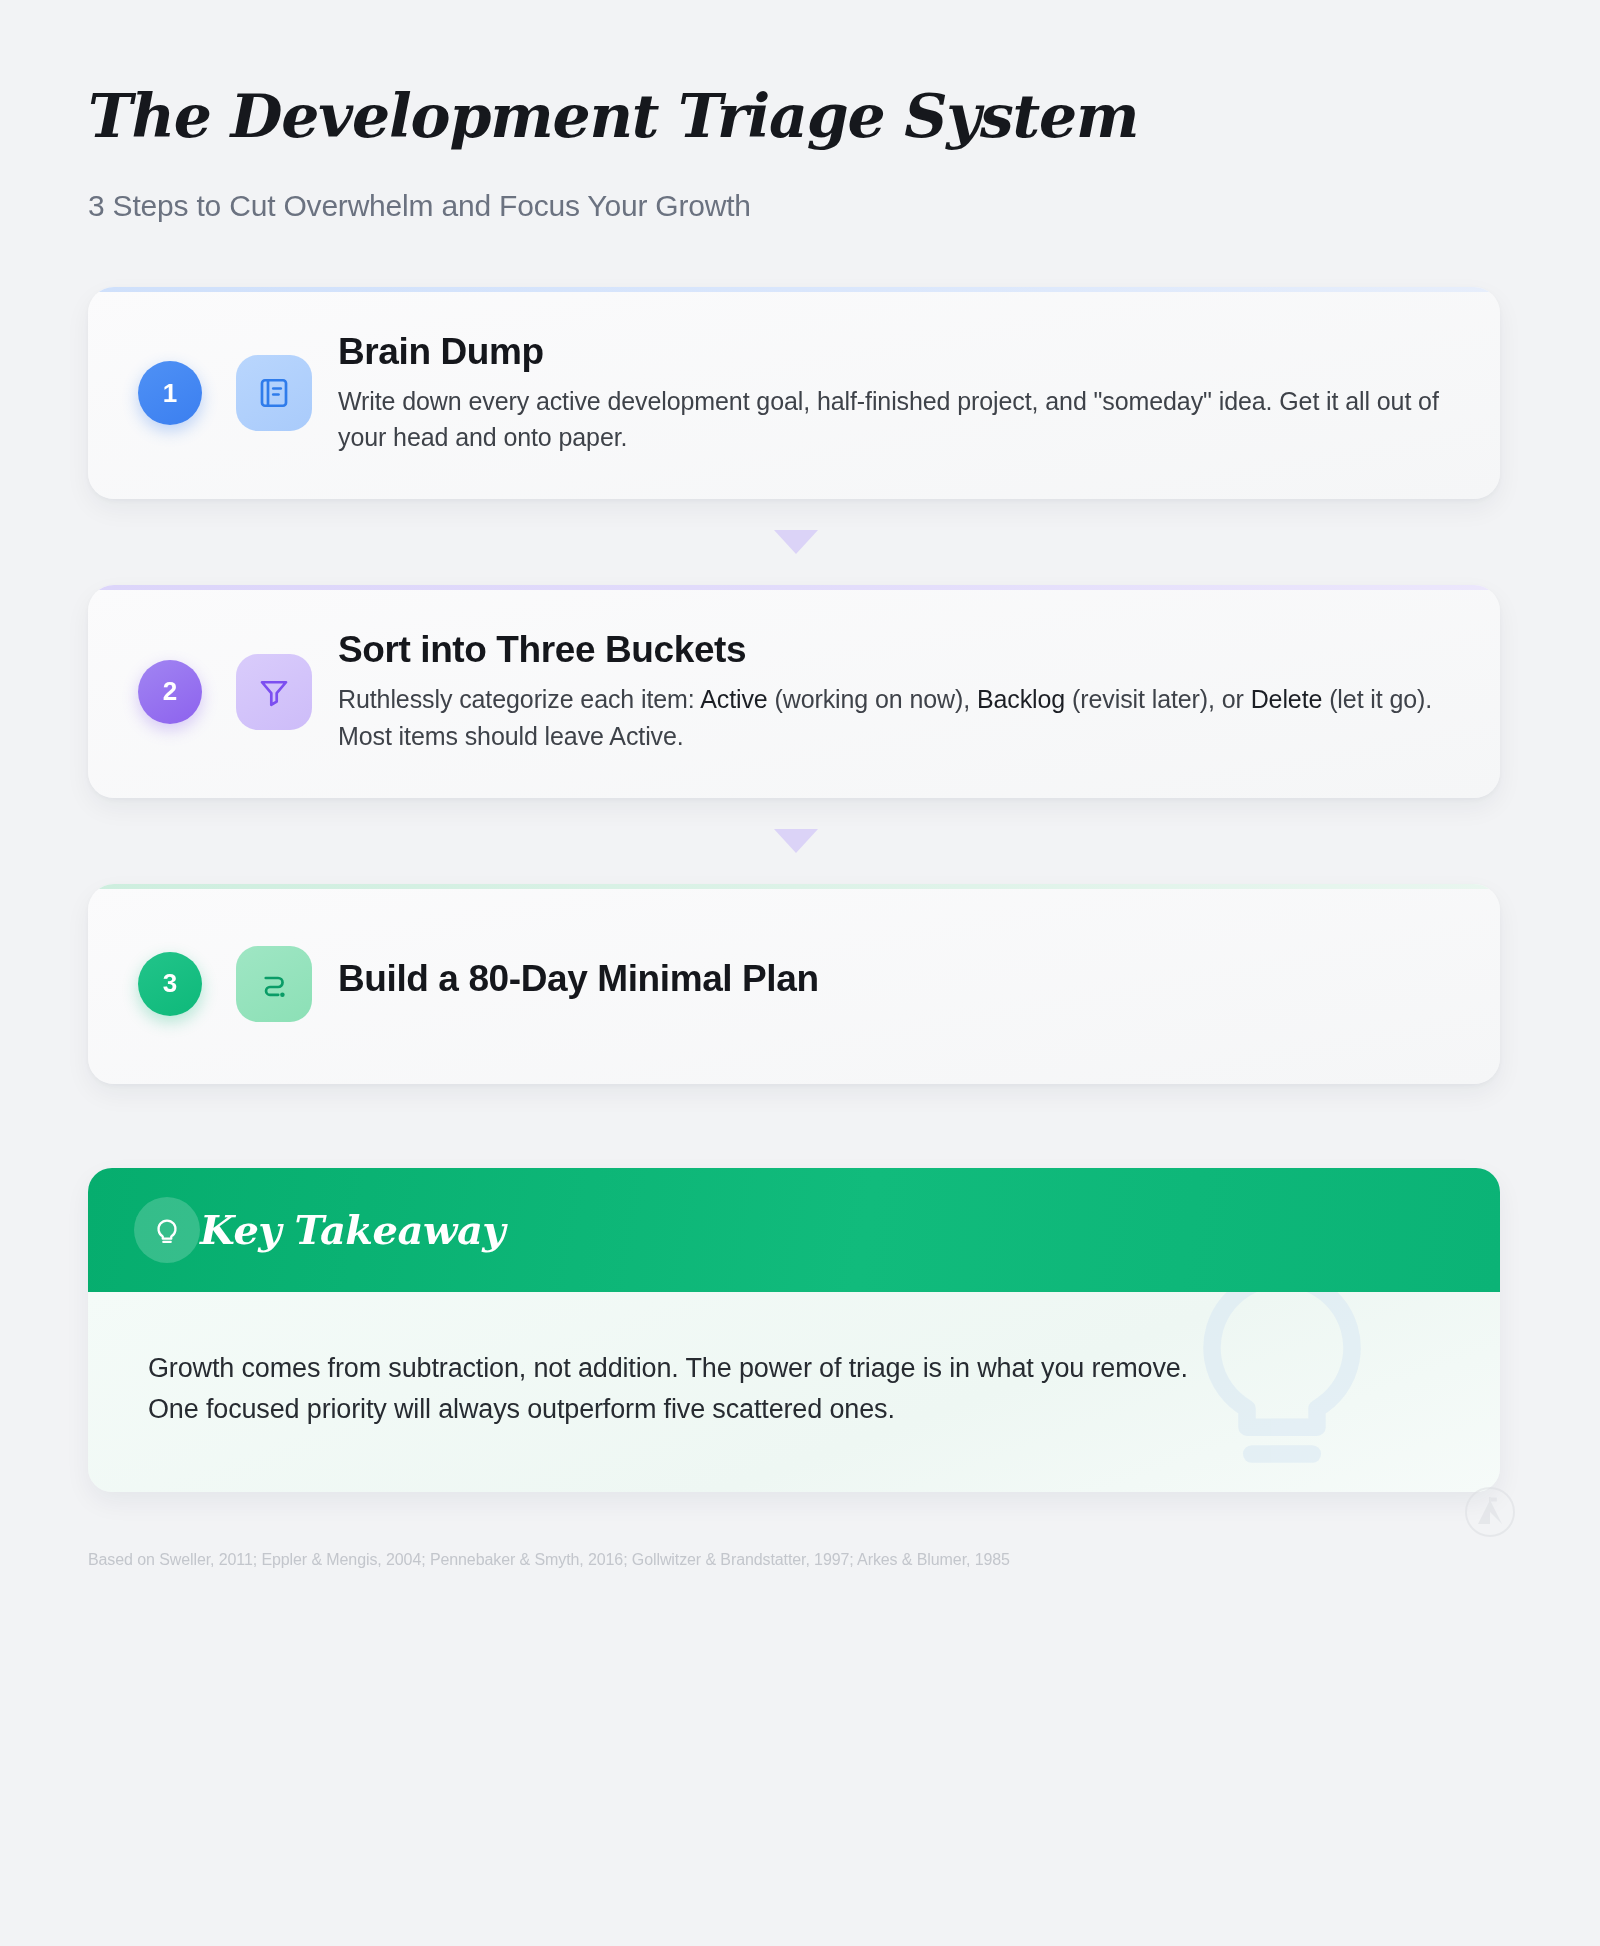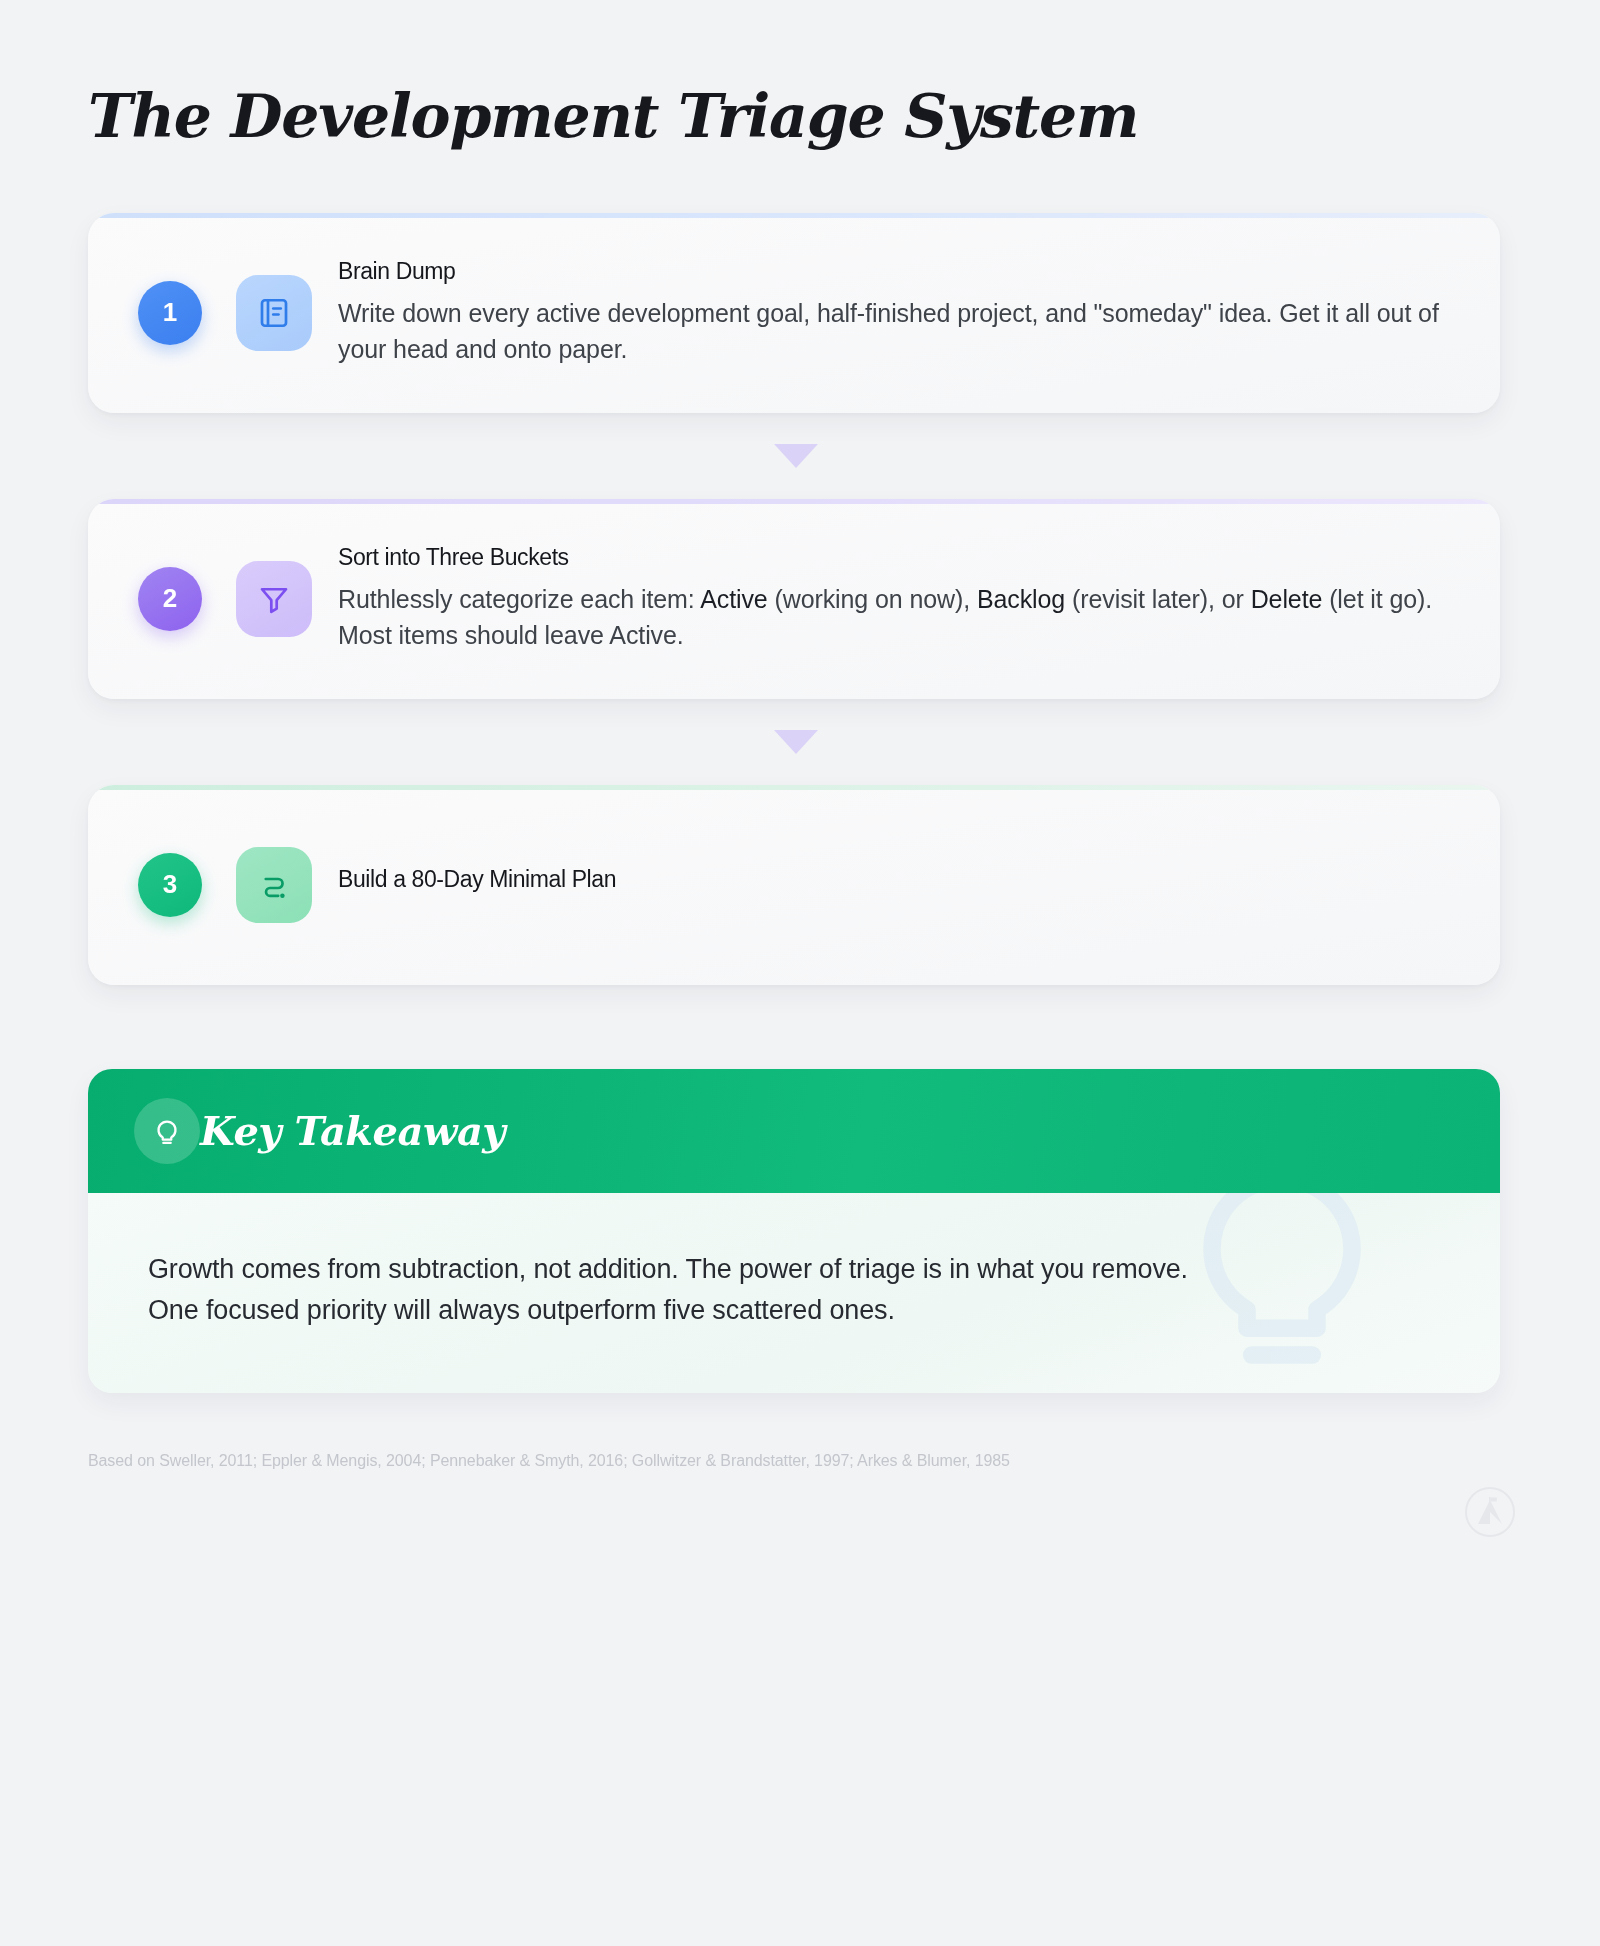--- a/index.html
+++ b/index.html
@@ -94,22 +94,22 @@
     border-radius: 22px;
     display: flex;
     align-items: center;
     justify-content: center;
   }
   .icon-tile.blue   { background: linear-gradient(150deg,#b9d6fd,#a9cbfb); }
   .icon-tile.purple { background: linear-gradient(150deg,#d9ccfb,#cdbcf9); }
   .icon-tile.green  { background: linear-gradient(150deg,#9fe6c4,#8ce0b6); }
 
   .card-heading {
-    font-size: 23px;
-    font-weight: normal;
+    font-size: 37px;
+    font-weight: bold;
     color: #15171c;
     letter-spacing: -0.4px;
     margin-bottom: 10px;
   }
 
   .card-body {
     font-size: 25px;
     line-height: 1.45;
     color: #3e4249;
     letter-spacing: -0.1px;
@@ -206,20 +206,21 @@
     height: 52px;
     opacity: 0.55;
   }
 </style>
 </head>
 <body>
 
 <div class="page">
 
   <h1 class="title">The Development Triage System</h1>
+  <div class="subtitle">3 Steps to Cut Overwhelm and Focus Your Growth</div>
 
   <div class="steps">
 
     <div class="card blue">
       <div class="badge blue">1</div>
       <div class="icon-tile blue">
         <svg width="36" height="36" viewBox="0 0 24 24" fill="none" stroke="#2f7ceb" stroke-width="1.8" stroke-linecap="round" stroke-linejoin="round">
           <rect x="4" y="3.5" width="16" height="17" rx="2"></rect>
           <line x1="8" y1="3.5" x2="8" y2="20.5"></line>
           <line x1="11.5" y1="9" x2="16.5" y2="9"></line>

